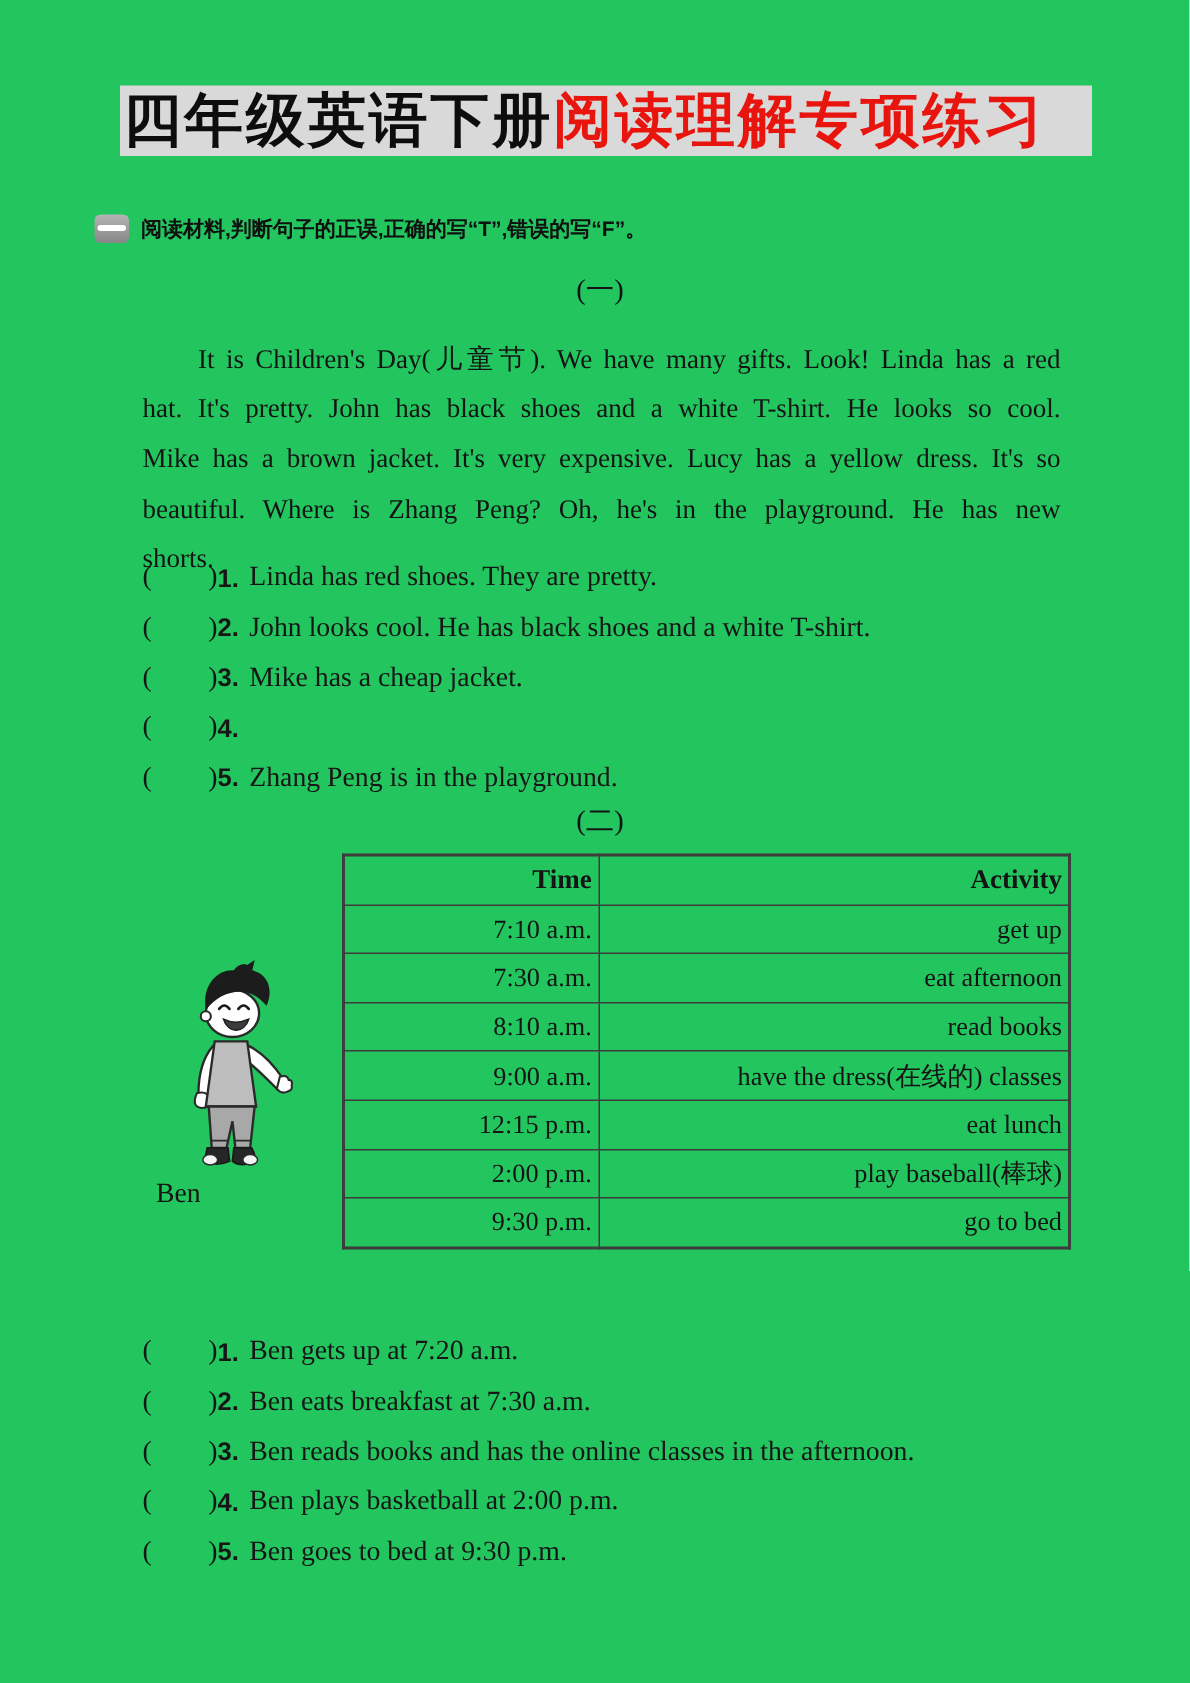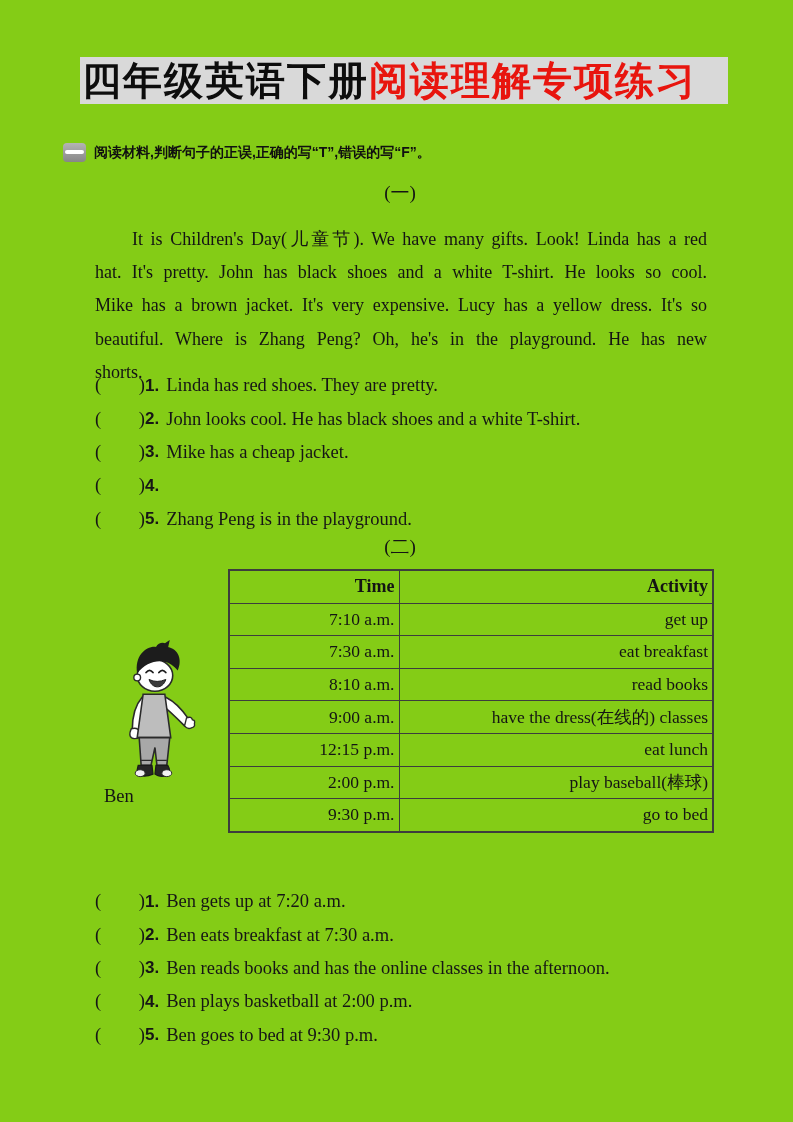--- a/index.html
+++ b/index.html
@@ -1,17 +1,17 @@
 <!DOCTYPE html>
 <html><head>
 <meta charset="utf-8">
 <style>
   html,body { margin:0; padding:0; background:#fff; }
   .page {
-    position:relative; width:793px; height:1122px; background:#84cc16;
+    position:relative; width:793px; height:1122px; background:#22c55e;
     font-family:"Liberation Serif","DejaVu Serif",serif; color:#161616; overflow:hidden;
   }
   
   .title-bar {
     position:absolute; left:80px; top:57px; width:646px; height:47px;
     background:#d9d9d9; white-space:nowrap; overflow:visible;
     font-family:"Liberation Sans","DejaVu Sans",sans-serif;
     font-weight:900; font-size:39px; line-height:48px; letter-spacing:2px; padding-left:2px;
   }
   .title-black { color:#0d0d0d; }
@@ -173,21 +173,21 @@
         <th>Activity</th>
       </tr>
     </thead>
     <tbody>
       <tr>
         <td>7:10 a.m.</td>
         <td>get up</td>
       </tr>
       <tr>
         <td>7:30 a.m.</td>
-        <td>eat breakfast</td>
+        <td>eat afternoon</td>
       </tr>
       <tr>
         <td>8:10 a.m.</td>
         <td>read books</td>
       </tr>
       <tr>
         <td>9:00 a.m.</td>
         <td>have the dress(在线的) classes</td>
       </tr>
       <tr>

